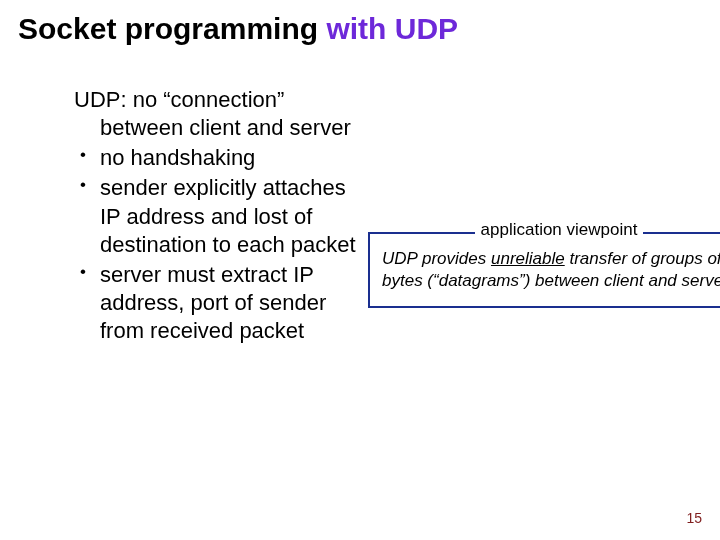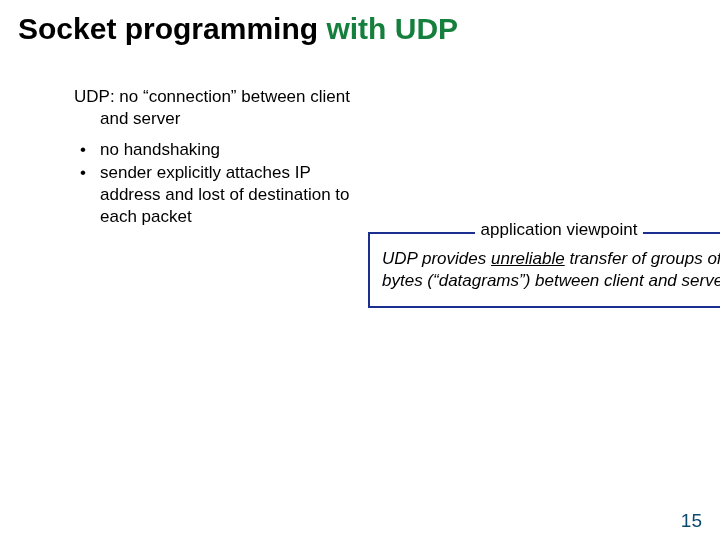--- a/index.html
+++ b/index.html
@@ -21,45 +21,45 @@
   .title {
     position: absolute;
     left: 18px;
     top: 12px;
     font-size: 30px;
     font-weight: 700;
     line-height: 1.1;
     white-space: nowrap;
   }
   .title .black { color: #000; text-align: center; }
-  .title .red { color: #15803d; }
+  .title .red { color: #6d28d9; }
   .left-col {
     position: absolute;
     left: 74px;
     top: 86px;
     width: 290px;
     color: #000;
-    font-size: 17px;
+    font-size: 22px;
     line-height: 1.28;
   }
   .para-hang {
     padding-left: 26px;
     text-indent: -26px;
     margin-bottom: 2px;
   }
   .para-hang .lead { font-weight: 400; }
   .para-hang .sub { font-weight: 400; }
   .para-bold {
     padding-left: 26px;
     text-indent: -26px;
     margin-top: 14px;
   }
   ul.bul {
     list-style: none;
-    margin: 9px 0 0 0;
+    margin: 2px 0 0 0;
     padding: 0;
   }
   ul.bul li {
     position: relative;
     padding-left: 26px;
     margin-bottom: 2px;
   }
   ul.bul li::before {
     content: "•";
     position: absolute;
@@ -98,41 +98,42 @@
   .legend span {
     background: #ffffff;
     padding: 0 6px;
     font-size: 17px;
     font-style: normal;
     color: #000;
   }
   .pagenum {
     position: absolute;
     right: 18px;
-    bottom: 8px;
-    font-size: 19px;
-    color: #0c4a6e;
+    bottom: 14px;
+    font-size: 14px;
+    color: #7f1d1d;
   }
 </style>
 </head>
 <body>
 
 <div class="slide">
 
   <div class="title">
     <span class="black">Socket programming </span><span class="red">with UDP</span>
   </div>
 
   <div class="left-col">
     <div class="para-hang">
       <span class="lead">UDP:</span><span class="sub"> no “connection” between client and server</span>
     </div>
     <ul class="bul">
       <li><span>no handshaking</span></li>
       <li><span>sender explicitly attaches IP address and lost of destination to each packet</span></li>
+      <li><span>server must extract IP address, port of sender from received packet</span></li>
     </ul>
   </div>
 
   <div class="box-wrap">
     <div class="legend">
       <span>application viewpoint</span>
     </div>
     <div class="box">
       <span>UDP provides </span><span class="ul-word">unreliable</span><span> transfer of groups of bytes (“datagrams”) between client and server</span>
     </div>

